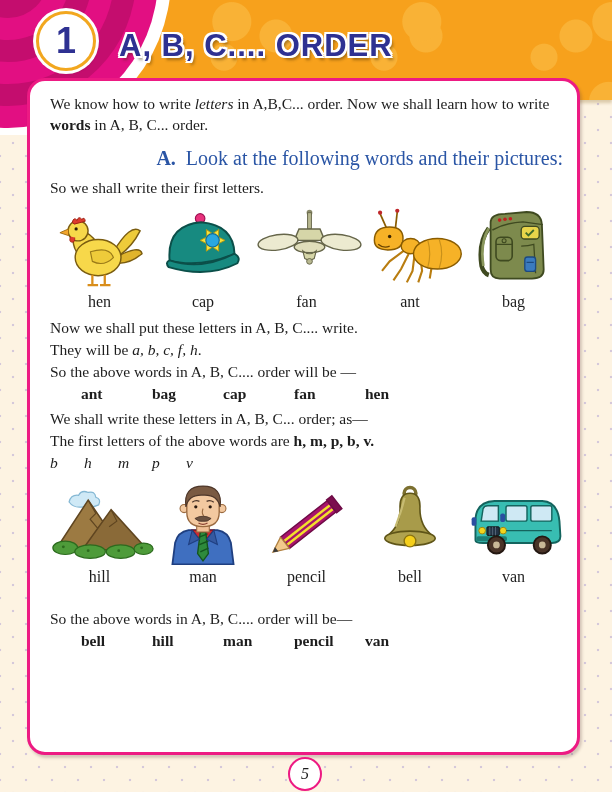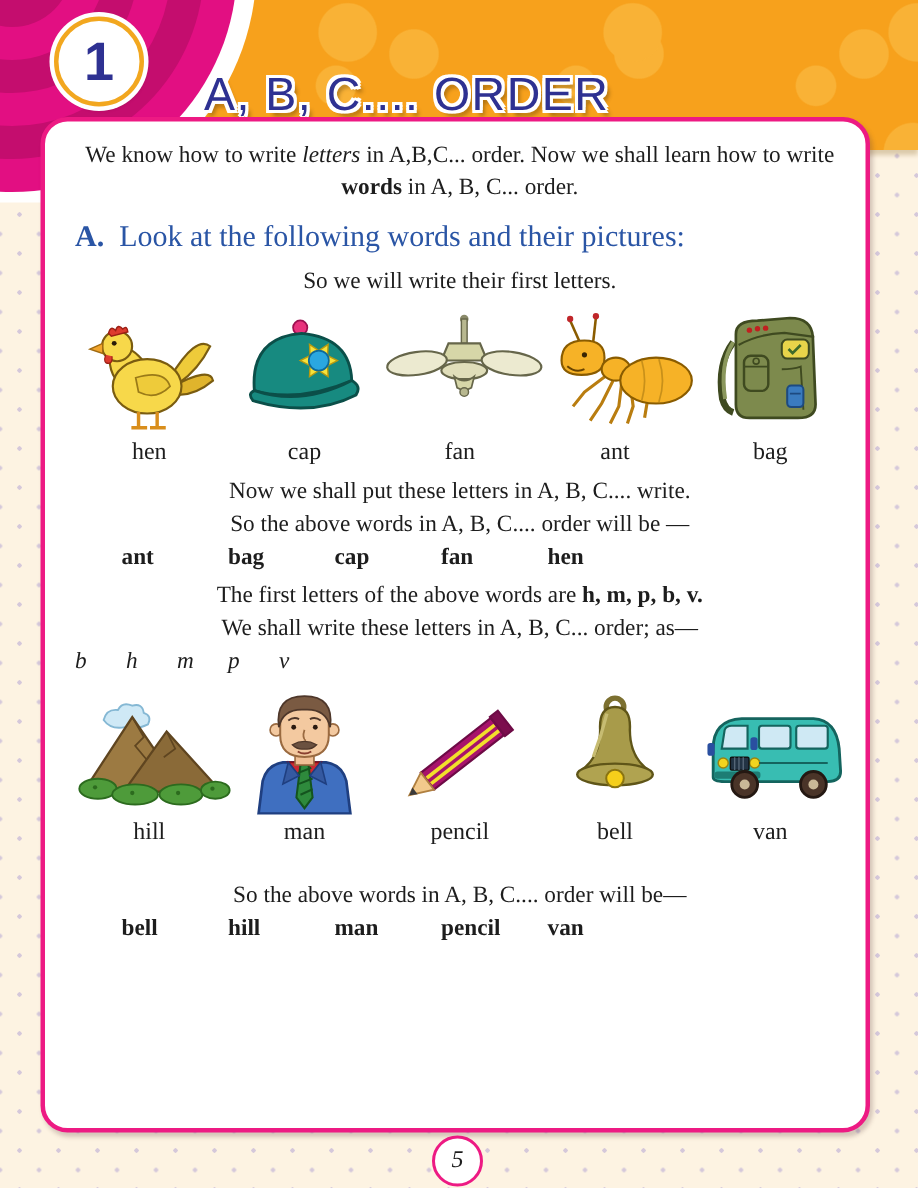--- a/index.html
+++ b/index.html
@@ -27,39 +27,39 @@
   }
   .corner-swirl{position:absolute; top:0; left:0; z-index:1;}
   .lesson-badge{
     position:absolute; left:36px; top:11px; width:54px; height:54px; z-index:2;
     background:#fff; border:3px solid #f2a71f; border-radius:50%;
     box-shadow:0 0 0 3px #ffffff, 1px 2px 3px rgba(0,0,0,.25);
     display:flex; align-items:center; justify-content:center;
     font-family:"Liberation Sans", sans-serif; font-weight:bold; font-size:36px; color:#2e3192;
   }
   .page-title{
-    position:absolute; left:118px; top:27px; margin:18px; z-index:2;
-    font-family:"Liberation Sans", sans-serif; font-weight:normal; font-size:31px;
+    position:absolute; left:118px; top:27px; margin:1px; z-index:2;
+    font-family:"Liberation Sans", sans-serif; font-weight:bold; font-size:31px;
     letter-spacing:1px; color:#2e3192;
     text-shadow:-2px -2px 0 #fff, 2px -2px 0 #fff, -2px 2px 0 #fff, 2px 2px 0 #fff,
                  0 -2px 0 #fff, 0 2px 0 #fff, -2px 0 0 #fff, 2px 0 0 #fff,
                  3px 4px 3px rgba(60,40,0,.45);
   }
   
   .content-box{
     position:absolute; left:27px; top:78px; width:553px; height:677px; z-index:3;
     box-sizing:border-box; background:#fff; border:3px solid #ed1a83; border-radius:18px;
     padding:12px 14px 0 20px;
     box-shadow:2px 3px 3px rgba(90,60,60,.25);
     color:#1d1d1d; font-size:15.5px;
   }
-  .body-text{margin:0 0 1px 0; line-height:21px;text-align:center;}
+  .body-text{margin:0 0 1px 0; line-height:21px;}
   .intro{margin-bottom:4px;}
   .section-heading{
-    margin:11px 0 7px 0; font-size:20px; font-weight:normal; color:#2a55a5; line-height:24px;
+    margin:11px 0 7px 0; font-size:20px; font-weight:normal; color:#2a55a5; line-height:24px;text-align:right;
   }
   .section-heading .sec-label{font-weight:bold; margin-right:10px;}
   .picture-row{
     display:flex; justify-content:space-between; align-items:flex-end;
     margin:8px 0 6px 0;
   }
   .pic{margin:0; width:99px; text-align:center;}
   .pic svg{display:block; margin:0 auto;}
   .pic-label{font-size:16px; line-height:18px; margin-top:3px; color:#1d1d1d;}
   .answer-row{display:flex; padding-left:31px; margin:1px 0 4px 0; line-height:21px;}
@@ -97,21 +97,21 @@
   </div>
 
   <h1 class="page-title">A, B, C.... ORDER</h1>
 
   <div class="content-box">
 
     <p class="body-text intro"><span>We know how to write </span><i>letters</i><span> in A,B,C... order. Now we shall learn how to write </span><b>words</b><span> in A, B, C... order.</span></p>
 
     <h2 class="section-heading"><b class="sec-label">A.</b><span>Look at the following words and their pictures:</span></h2>
 
-    <p class="body-text">So we will write their first letters.</p>
+    <p class="body-text">So we shall write their first letters.</p>
 
     <div class="picture-row">
 
       <figure class="pic">
         <svg width="96" height="84" viewBox="0 0 100 88">
           <path d="M64 48 Q82 18 92 26 Q84 42 70 52 Z" fill="#eecb3a" stroke="#7a5c10" stroke-width="1.5"></path>
           <path d="M66 54 Q92 40 94 50 Q82 60 70 60 Z" fill="#e0b42c" stroke="#7a5c10" stroke-width="1.5"></path>
           <path d="M22 30 Q20 48 34 56 L48 40 Q40 28 30 26 Z" fill="#f7d84a" stroke="#7a5c10" stroke-width="1.5"></path>
           <ellipse cx="48" cy="54" rx="24" ry="19" fill="#f7d84a" stroke="#7a5c10" stroke-width="1.5"></ellipse>
           <path d="M40 48 Q60 42 64 54 Q54 64 42 58 Z" fill="#eecb3a" stroke="#9a7a18" stroke-width="1.2"></path>
@@ -194,33 +194,34 @@
           <path d="M63 29 l3 3 6 -6" stroke="#3f6b2a" stroke-width="2" fill="none"></path>
           <path d="M58 44 Q66 44 72 42 L74 74" stroke="#3f4a20" stroke-width="1.4" fill="none"></path>
           <rect x="62" y="56" width="12" height="16" rx="3" fill="#3a7bbf" stroke="#1d4a80" stroke-width="1.5"></rect>
           <path d="M64 62 h8" stroke="#1d4a80" stroke-width="1.4"></path>
         </svg>
         <figcaption class="pic-label">bag</figcaption>
       </figure>
     </div>
 
     <p class="body-text">Now we shall put these letters in A, B, C.... write.</p>
+    <p class="body-text"><span>They will be </span><i>a, b, c, f, h</i><span>.</span></p>
     <p class="body-text">So the above words in A, B, C.... order will be —</p>
 
     <div class="answer-row">
       <b>ant</b>
       <b>bag</b>
       <b>cap</b>
       <b>fan</b>
       <b>hen</b>
     </div>
 
 
+    <p class="body-text">We shall write these letters in A, B, C... order; as—</p>
     <p class="body-text"><span>The first letters of the above words are </span><b>h, m, p, b, v.</b></p>
-    <p class="body-text">We shall write these letters in A, B, C... order; as—</p>
 
     <div class="letters-row">
       <i>b</i>
       <i>h</i>
       <i>m</i>
       <i>p</i>
       <i>v</i>
     </div>
 
     <div class="picture-row">

